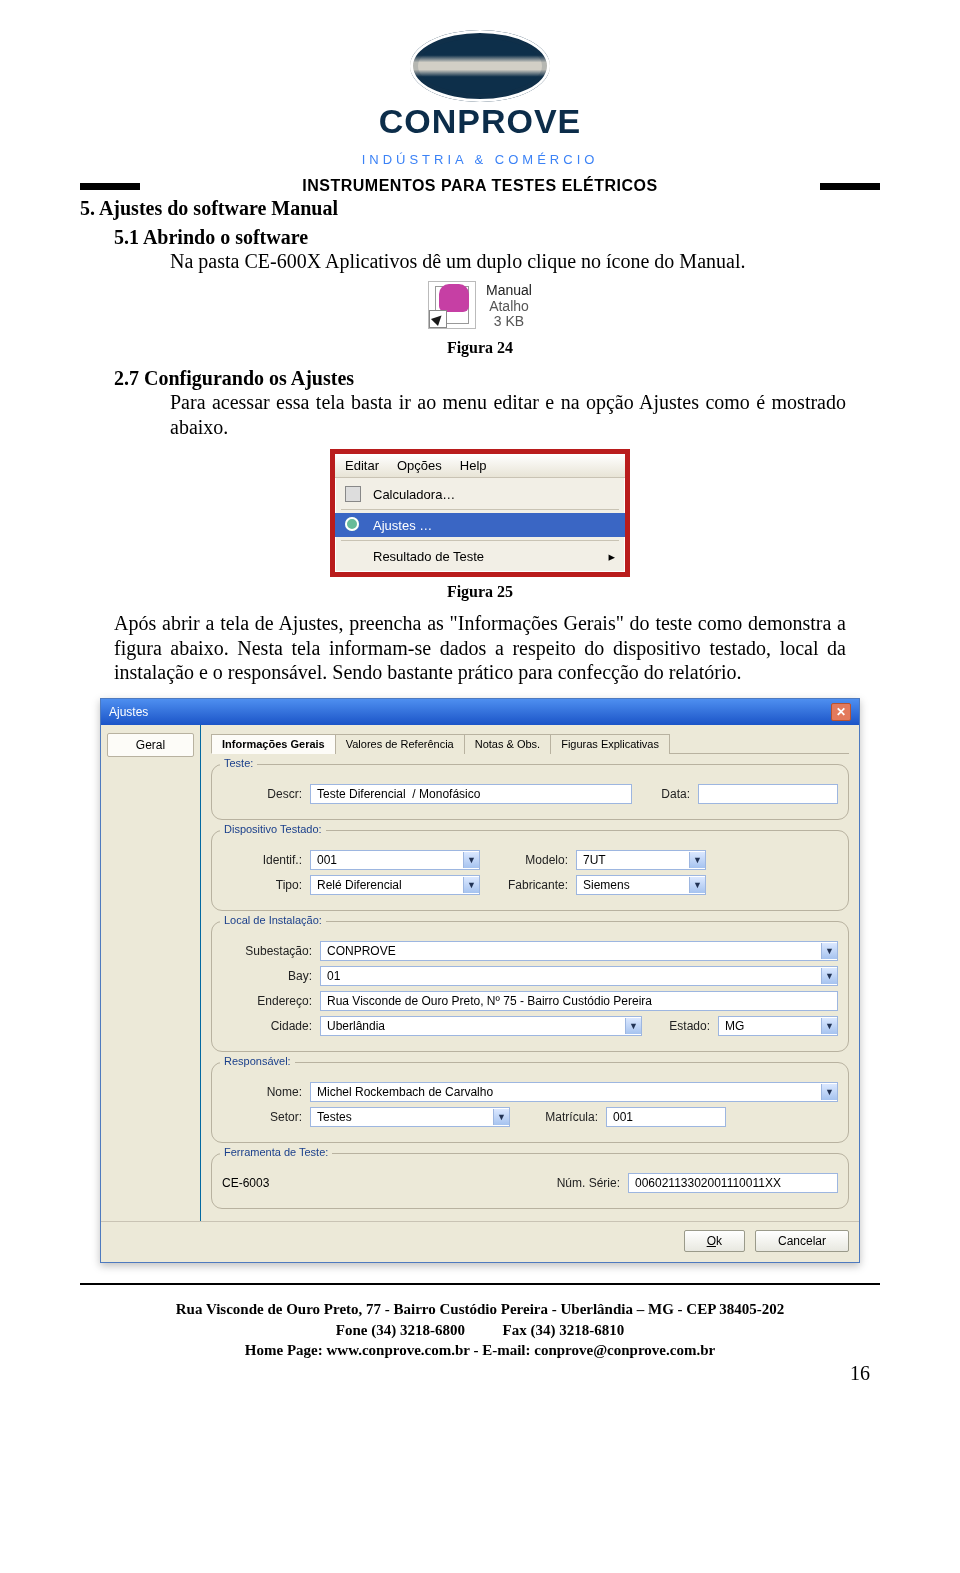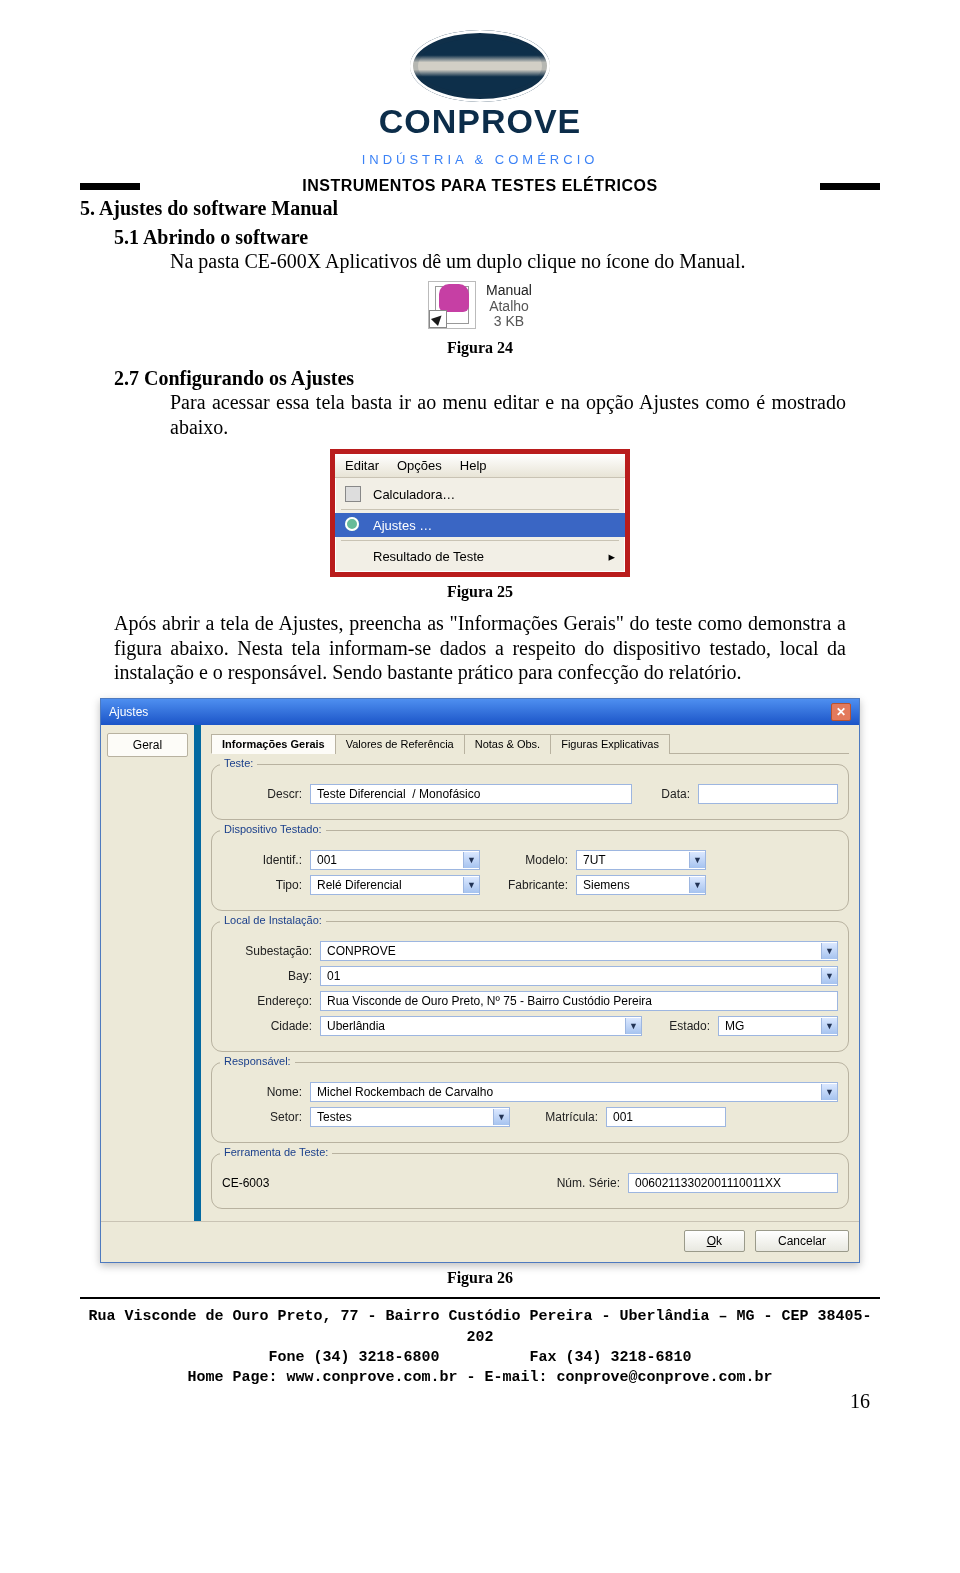--- a/index.html
+++ b/index.html
@@ -162,21 +162,21 @@
     background:linear-gradient(#4e8ff0,#1b54c7);
     color:#fff; padding:4px 8px; display:flex; align-items:center;
   }
   .dlg-title .t{ font-weight:normal; }
   .dlg-title .x{
     margin-left:auto; width:20px;height:18px;background:#e37a5c;border:1px solid #b8532f; color:#fff;
     display:flex;align-items:center;justify-content:center;border-radius:2px;font-weight:bold;font-size:12px;
   }
   .dlg-body{ display:flex; }
   .dlg-side{
-    width:100px; background:#ece9d8;border-right:7px solid #0369a1;
+    width:100px; background:#ece9d8;border-right:1px solid #0369a1;
     padding:8px 6px;
   }
   .side-btn{
     background:#fdfcf8;border:1px solid #b8b2a0;border-radius:2px;
     text-align:center;padding:4px 0;font-size:12px;
   }
   .dlg-main{ flex:1; padding:8px 10px 6px 10px; }
   .tabs{ display:flex; border-bottom:1px solid #b8b2a0; }
   .tab{
     padding:3px 10px; background:#ece9d8; border:1px solid #b8b2a0; border-bottom:none;
@@ -210,24 +210,24 @@
     padding:8px 10px 10px 10px;border-top:1px solid #c9c3b4;
   }
   .winbtn{
     background:linear-gradient(#fff,#e8e8e0);
     border:1px solid #9a9a8a; border-radius:2px;
     padding:3px 22px; font-family:inherit; font-size:12px;
   }
 
   
   .footer{
-    margin-top: 10px;
+    margin-top: 20px;
     border-top: 2px solid #000;
-    padding-top: 8px;
-    font-family: Liberation Mono, monospace;
+    padding-top: 14px;
+    font-family: Liberation Serif, serif;
     font-weight: bold;
     font-size: 15px;
     text-align: center;
     line-height: 1.35;
   }
   .pagenum{
     text-align:right; font-family:"Times New Roman",serif; font-size:20px;
     padding-right: 10px; margin-top: 2px;
   }
 </style>
@@ -418,21 +418,20 @@
           </div>
         </div>
 
       </div>
     </div>
     <div class="btnrow">
       <button class="winbtn"><u>O</u><span></span>k</button>
       <button class="winbtn">Cancelar</button>
     </div>
   </div>
-  <div class="caption">Figura 26</div>
 
   <div class="footer">
     <div>Rua Visconde de Ouro Preto, 77 -  Bairro Custódio Pereira - Uberlândia – MG -  CEP 38405-202</div>
     <div>
       <span>Fone (34) 3218-6800</span>
       &nbsp;&nbsp;&nbsp;&nbsp;&nbsp;&nbsp;&nbsp;&nbsp;
       <span>Fax (34) 3218-6810</span>
     </div>
     <div>Home Page: www.conprove.com.br    -    E-mail: conprove@conprove.com.br</div>
   </div>

